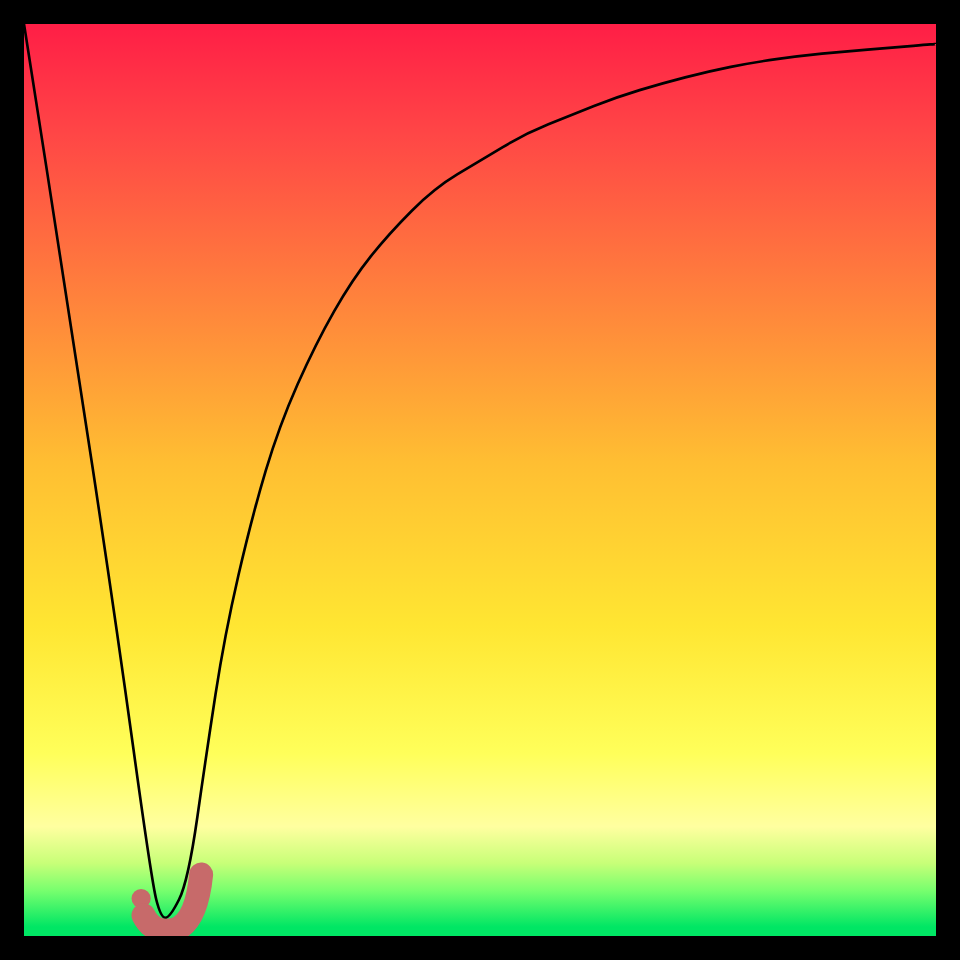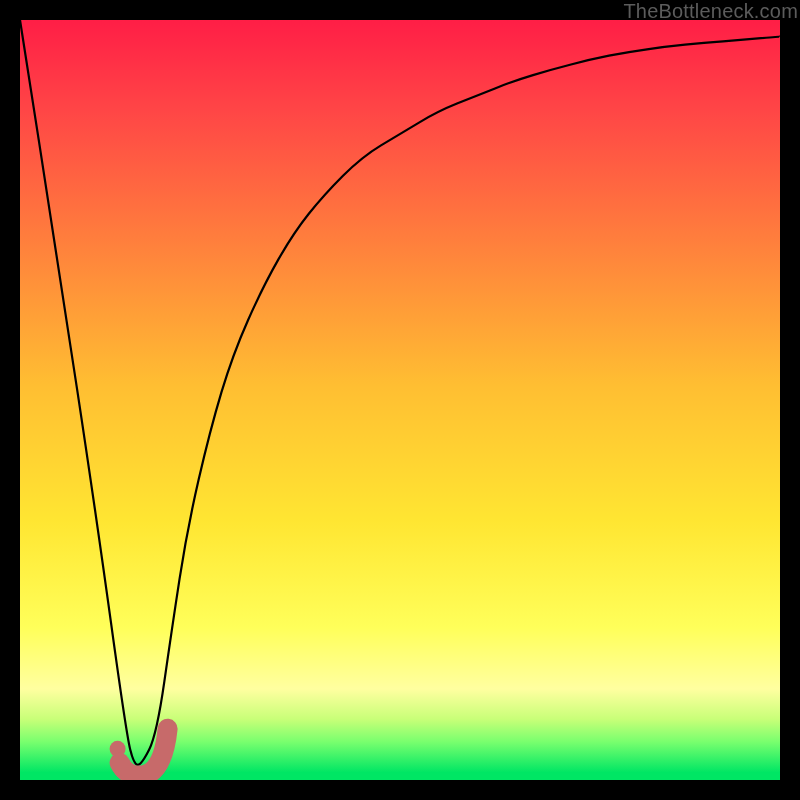--- a/index.html
+++ b/index.html
@@ -84,14 +84,13 @@
 
     <svg class="curve-layer" viewBox="0 0 760 760" preserveAspectRatio="none">
 
       <path id="bneck-curve" class="curve" d="M 0.0 0.0 Q 0.0 0.0 19.0 121.6 Q 38.0 243.2 57.0 368.6 Q 76.0 494.0 91.2 604.2 Q 106.4 714.4 110.2 729.6 Q 114.0 744.8 117.8 744.8 Q 121.6 744.8 129.2 729.6 Q 136.8 714.4 144.4 661.2 Q 152.0 608.0 159.6 558.6 Q 167.2 509.2 178.6 459.8 Q 190.0 410.4 201.4 372.4 Q 212.8 334.4 228.0 300.2 Q 243.2 266.0 258.4 239.4 Q 273.6 212.8 288.8 193.8 Q 304.0 174.8 323.0 155.8 Q 342.0 136.8 361.0 125.4 Q 380.0 114.0 399.0 102.6 Q 418.0 91.2 437.0 83.6 Q 456.0 76.0 475.0 68.4 Q 494.0 60.8 513.0 55.1 Q 532.0 49.4 551.0 44.5 Q 570.0 39.5 589.0 35.7 Q 608.0 31.9 627.0 29.3 Q 646.0 26.6 665.0 24.7 Q 684.0 22.8 703.0 21.3 Q 722.0 19.8 741.0 18.2 T 760.0 16.7"></path>
 
       <circle class="j-dot" r="8" cx="97.6" cy="728.8"></circle>
       <path id="j-marker" class="j-marker" d="M 99.6 742.8 Q 107.6 758.8 125.6 754.8 Q 143.6 748.8 147.6 708.8"></path>
     </svg>
   </div>
 
-  <div class="watermark">TheBottleneck.com</div>
 </div>
 
 </body></html>

